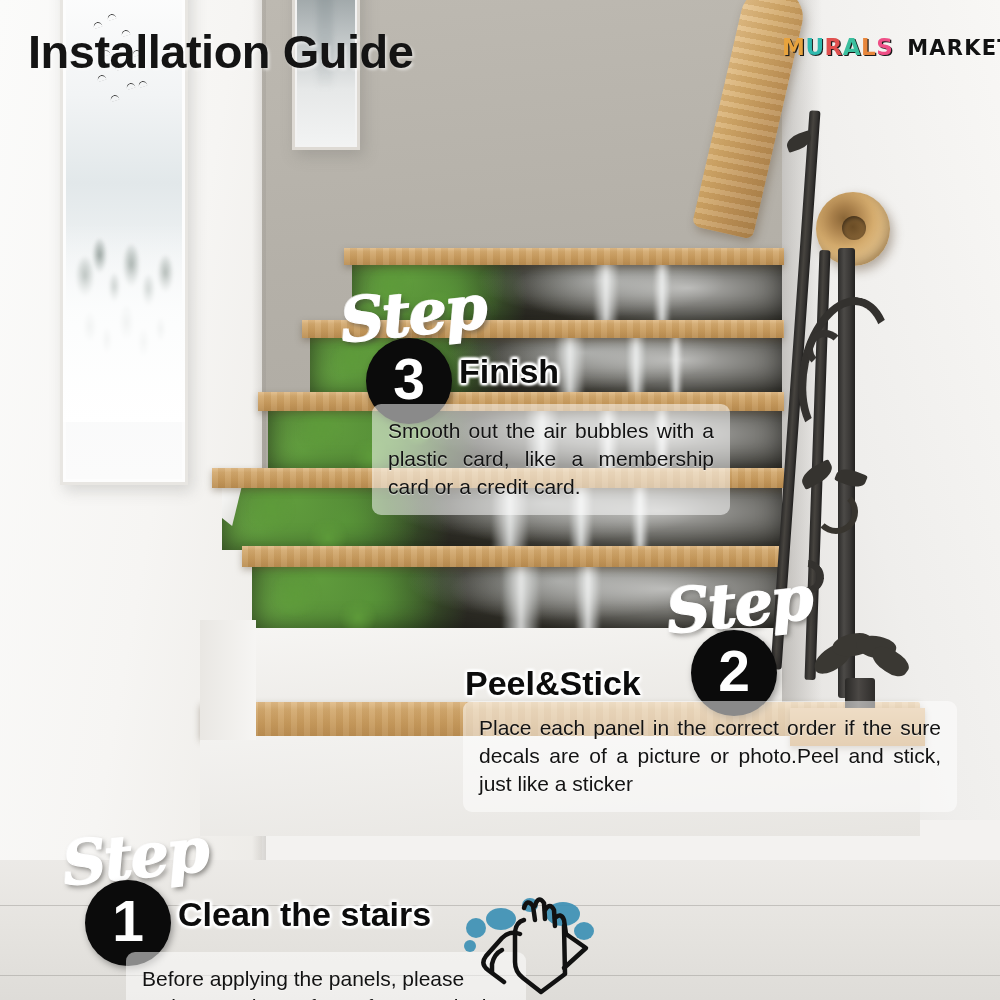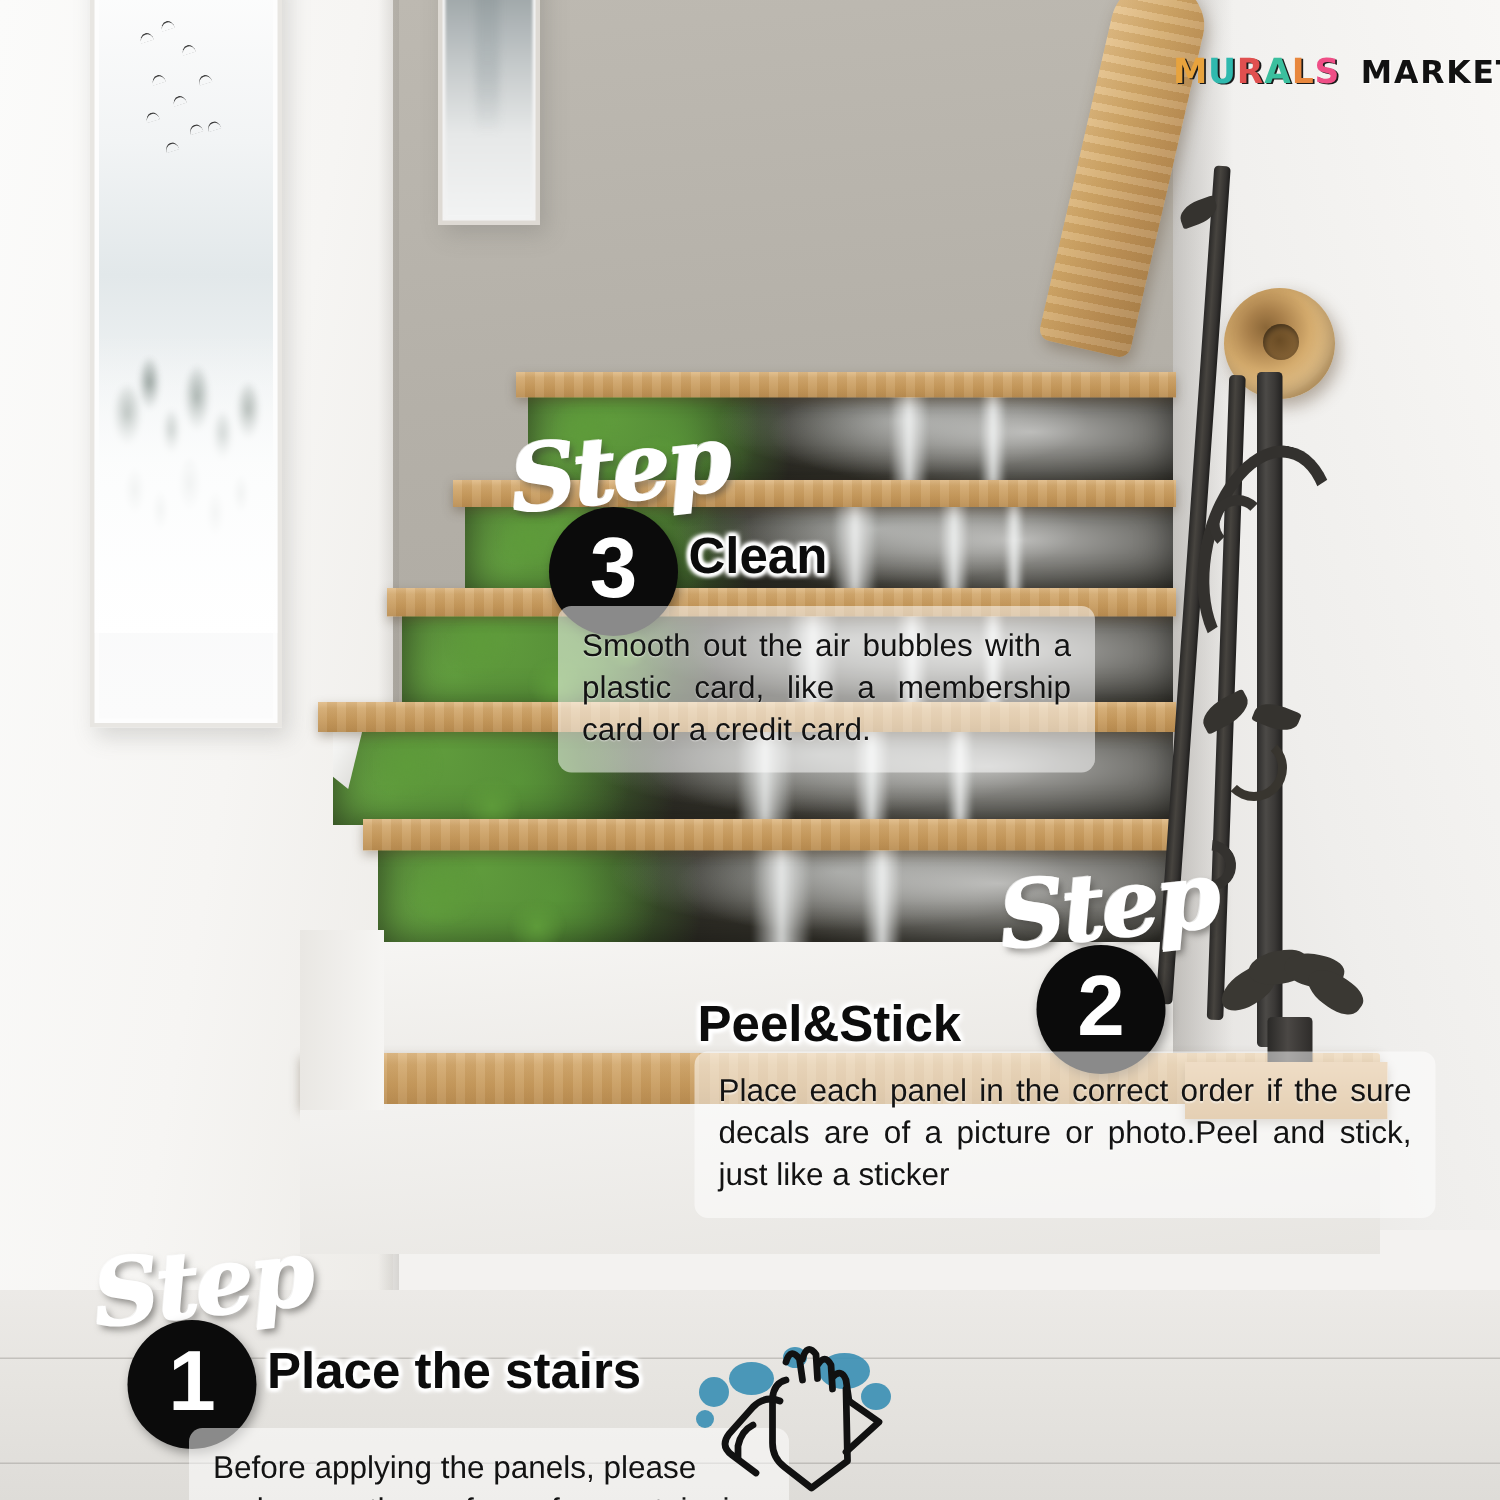--- a/index.html
+++ b/index.html
@@ -377,45 +377,46 @@
 
   <div class="flower-base">
     <div class="petal" style="left:0;   top:18px; transform:rotate(-32deg);"></div>
     <div class="petal" style="left:20px;top:4px;  transform:rotate(-8deg);"></div>
     <div class="petal" style="left:44px;top:6px;  transform:rotate(14deg);"></div>
     <div class="petal" style="left:58px;top:20px; transform:rotate(36deg);"></div>
   </div>
   <div class="post-foot"></div>
   <div class="newel-plinth"></div>
 
+  <div class="title">Installation Guide</div>
 
   <div class="logo">
     <span>
       <span class="m-char" style="color:#e8a33d">M</span><span class="m-char" style="color:#2fb9ae">U</span><span class="m-char" style="color:#e0504f">R</span><span class="m-char" style="color:#3bbf9e">A</span><span class="m-char" style="color:#e8873d">L</span><span class="m-char" style="color:#ef4e86">S</span>
     </span><span class="market">MARKET</span>
   </div>
 
   <div class="step-group">
     <div class="step-word" style="left:340px; top:143px;">Step</div>
     <div class="step-circle" style="left:366px; top:198px;">3</div>
-    <div class="step-head" style="left:459px; top:212px;">Clean</div>
+    <div class="step-head" style="left:459px; top:212px;">Finish</div>
     <div class="step-box" style="left:372px; top:264px; width:358px;">Smooth out the air bubbles with a plastic card, like a membership card or a credit card.</div>
   </div>
 
   <div class="step-group">
     <div class="step-word" style="left:666px; top:434px;">Step</div>
     <div class="step-circle" style="left:691px; top:490px;">2</div>
     <div class="step-head" style="left:465px; top:524px;">Peel&amp;Stick</div>
     <div class="step-box" style="left:463px; top:561px; width:494px;">Place each panel in the correct order if the sure decals are of a picture or photo.Peel and stick, just like a sticker</div>
   </div>
 
   <div class="step-group">
     <div class="step-word" style="left:62px; top:686px;">Step</div>
     <div class="step-circle" style="left:85px; top:740px;">1</div>
-    <div class="step-head" style="left:178px; top:755px;">Place the stairs</div>
+    <div class="step-head" style="left:178px; top:755px;">Clean the stairs</div>
     <div class="step-box nojustify" style="left:126px; top:812px; width:400px;">Before applying the panels, please make sure the surface of your stairs is smooth and clean.</div>
 
     <div class="wash-icon">
       <div class="bubble" style="left:4px;  top:26px; width:20px; height:20px;"></div>
       <div class="bubble" style="left:24px; top:16px; width:30px; height:22px;"></div>
       <div class="bubble" style="left:2px;  top:48px; width:12px; height:12px;"></div>
       <div class="bubble" style="left:84px; top:10px; width:34px; height:24px;"></div>
       <div class="bubble" style="left:112px;top:30px; width:20px; height:18px;"></div>
       <div class="bubble" style="left:60px; top:6px;  width:16px; height:14px;"></div>
       <svg width="132" height="108" viewBox="0 0 132 108" style="position:absolute; left:0; top:0;">

